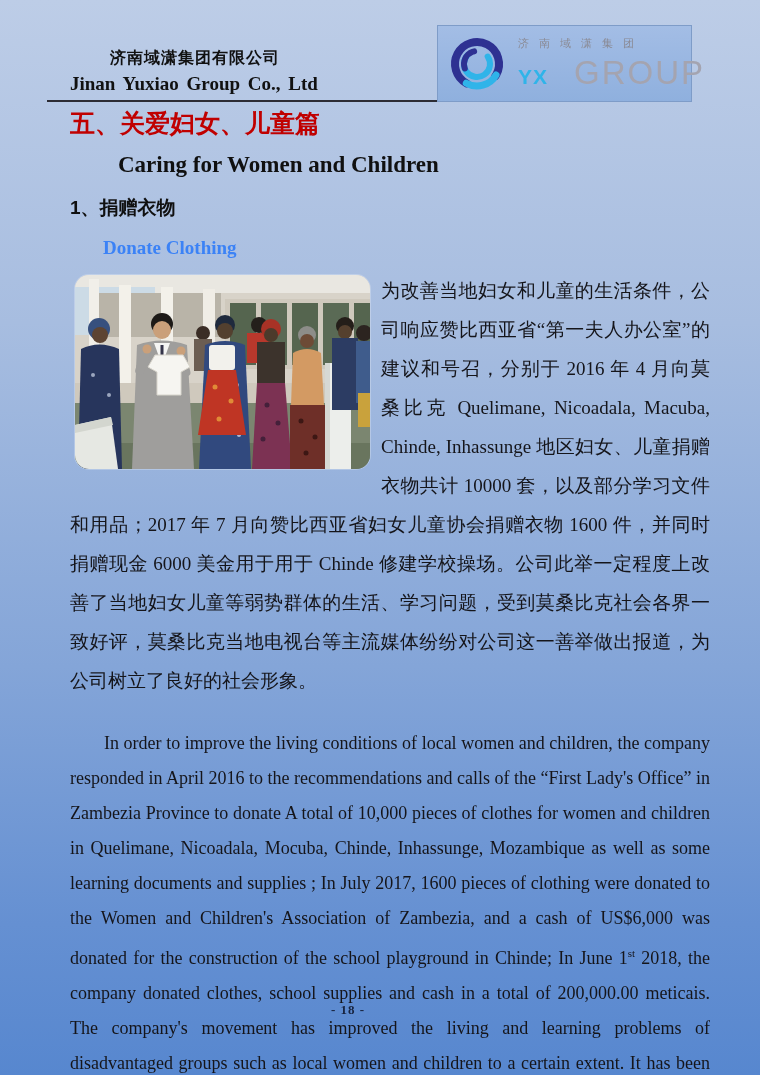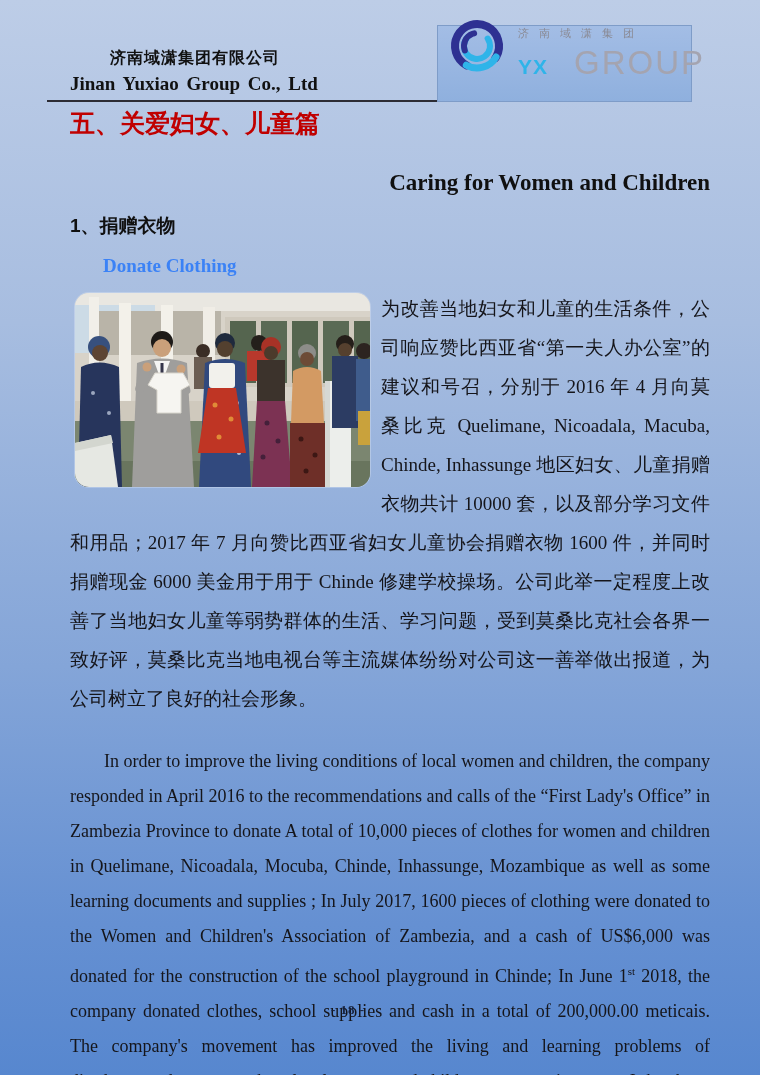--- a/index.html
+++ b/index.html
@@ -27,41 +27,40 @@
     font-weight:bold;font-size:19px;line-height:28px;color:#111;word-spacing:3px;
   }
   .header-rule{
     position:absolute;left:47px;top:100px;width:645px;height:0;
     border-bottom:2px solid #2c2c34;
   }
   .logo-box{
     position:absolute;left:437px;top:25px;width:255px;height:77px;
     background:linear-gradient(180deg,#a3bde5,#8fb0de);
     border:1px solid #7e9cc8;
-    display:flex;align-items:flex-end;padding:22px 6px;
+    display:flex;align-items:center;padding:22px 6px;
   }
   .logo-swirl{flex:0 0 auto;margin-right:8px;}
   .logo-text{display:flex;flex-direction:column;line-height:1;}
   .logo-zh{
     font-family:"Liberation Sans","DejaVu Sans",sans-serif;
     font-size:11px;color:#8a8a94;letter-spacing:10px;margin-bottom:7px;white-space:nowrap;
   }
   .logo-row2{display:flex;align-items:baseline;font-family:"Liberation Sans","DejaVu Sans",sans-serif;}
   .logo-yx{font-size:21px;font-weight:bold;color:var(--logo-cyan);letter-spacing:1px;}
   .logo-group{font-size:33px;font-weight:400;color:#a4a4b0;letter-spacing:2px;margin-left:26px;}
   
   .title-zh{
     font-family:"Liberation Sans","DejaVu Sans",sans-serif;
     font-weight:bold;font-size:25px;line-height:34px;color:var(--accent-red);
     margin-top:8px;
   }
   .title-en{
     font-weight:bold;font-size:23px;line-height:30px;color:#101010;
-    margin:28px 0 0 48px;
-    text-align:right;
+    margin:10px 0 0 48px;
   }
   .sub-zh{
     font-family:"Liberation Sans","DejaVu Sans",sans-serif;
     font-weight:bold;font-size:19px;line-height:27px;color:#101010;
     margin-top:14px;
   }
   .sub-en{
     font-weight:bold;font-size:19px;line-height:26px;color:#3b82f6;
     margin:14px 0 0 33px;
   }

